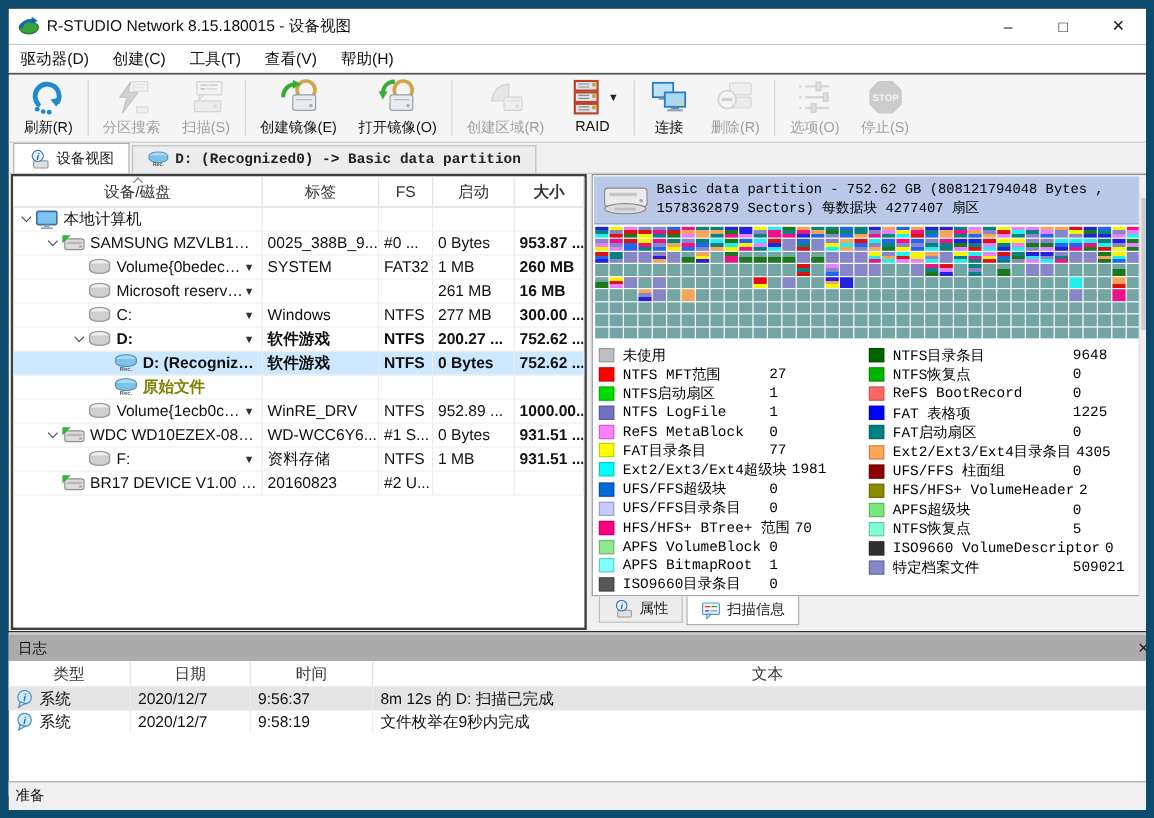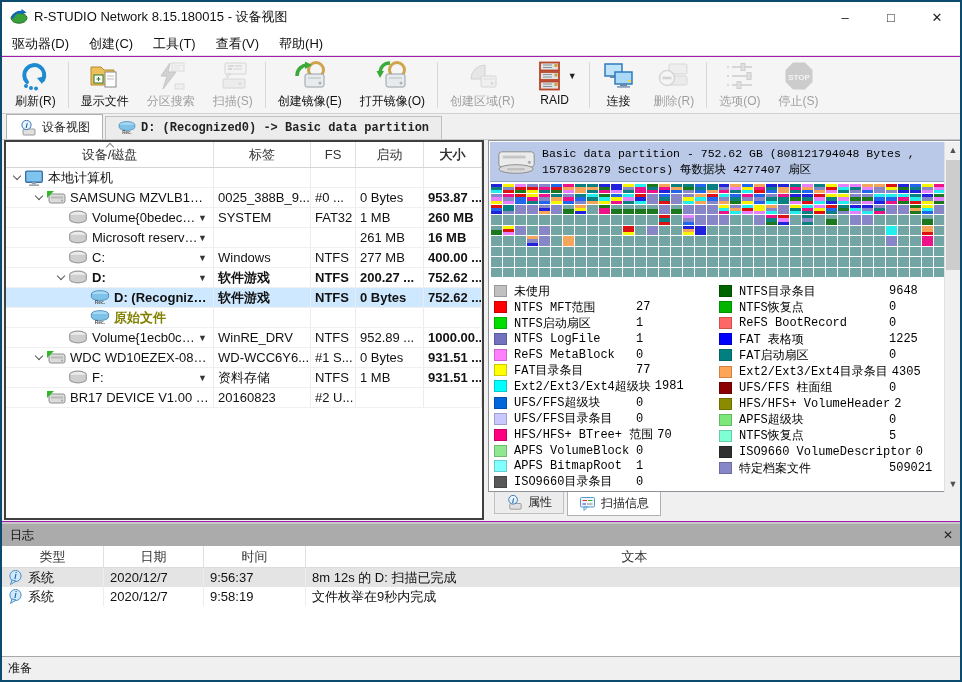--- a/index.html
+++ b/index.html
@@ -1,18 +1,18 @@
 <!DOCTYPE html>
 <html><head>
 <meta charset="utf-8">
 <style>
   * { box-sizing: border-box; margin: 0; padding: 0; }
   html,body { background:#d4d4d4; }
   body { font-family: "Liberation Sans", "DejaVu Sans", sans-serif; }
-  .window { position:relative; width:962px; height:682px; background:#a21caf; border:2px solid #0c4a6e; overflow:hidden; }
+  .window { position:relative; width:962px; height:682px; background:#000000; border:7px solid #0c4a6e; overflow:hidden; }
 
   
   .titlebar { position:absolute; top:0; left:0; right:0; height:30px; background:#ffffff; display:flex; align-items:center; }
   .titlebar .app-ico { margin:0 6px 0 8px; width:18px; height:18px; }
   .titlebar .title { font-size:13px; color:#111; }
   .win-controls { position:absolute; right:0; top:0; height:30px; display:flex; }
   .win-btn { width:46px; height:30px; display:flex; align-items:center; justify-content:center; font-size:13px; color:#222; cursor:default; }
 
   
   .menubar { position:absolute; top:30px; left:0; right:0; height:24px; background:#ffffff; display:flex; align-items:center; border-bottom:1px solid #e3e3e3; }
@@ -136,34 +136,20 @@
               <path d="M8 22a10 10 0 1 1 16-2" fill="none" stroke="#1e8bd0" stroke-width="4" stroke-linecap="round"></path>
               <path d="M27 16l-4 8-5-6z" fill="#1e8bd0"></path>
               <circle cx="7" cy="26" r="2" fill="#1e8bd0"></circle>
               <circle cx="12" cy="28" r="2" fill="#1e8bd0"></circle>
               <circle cx="17" cy="28.5" r="2" fill="#1e8bd0"></circle>
             </svg></span>
         </div>
         <div class="lbl">刷新(R)</div>
       </div>
       <div class="tb-sep"></div>
-      <div class="tb-btn">
-        <div class="tb-iconrow">
-          <span class="ic"><svg viewBox="0 0 32 32">
-              <path d="M2 7h10l3 3h10v15H2z" fill="#ecc05a" stroke="#b58a2a"></path>
-              <rect x="16" y="12" width="11" height="15" fill="#fff" stroke="#8a8a8a"></rect>
-              <line x1="18" y1="16" x2="25" y2="16" stroke="#bbb"></line>
-              <line x1="18" y1="19" x2="25" y2="19" stroke="#bbb"></line>
-              <rect x="5" y="15" width="9" height="8" fill="#fff" stroke="#2a7a2a"></rect>
-              <line x1="9.5" y1="17" x2="9.5" y2="21" stroke="#2a7a2a"></line>
-              <line x1="7.5" y1="19" x2="11.5" y2="19" stroke="#2a7a2a"></line>
-            </svg></span>
-        </div>
-        <div class="lbl">显示文件</div>
-      </div>
       <div class="tb-btn disabled">
         <div class="tb-iconrow">
           <span class="ic"><svg viewBox="0 0 32 32">
               <rect x="17" y="3" width="12" height="8" fill="#f0f0f0" stroke="#bbb"></rect>
               <line x1="19" y1="5.5" x2="27" y2="5.5" stroke="#ccc"></line>
               <line x1="19" y1="8" x2="25" y2="8" stroke="#ccc"></line>
               <path d="M15 3L6 16h6l-4 13 13-17h-8z" fill="#a8a8a8" stroke="#8a8a8a"></path>
               <rect x="20" y="24" width="9" height="5" fill="#e8e8e8" stroke="#bbb"></rect>
             </svg></span>
         </div>
@@ -425,21 +411,21 @@
               <span class="t-ico"><svg viewBox="0 0 18 13">
                   <ellipse cx="9" cy="4.2" rx="7.5" ry="3.2" fill="#ececec" stroke="#9a9a9a"></ellipse>
                   <path d="M1.5 4.2v4.2c0 1.8 3.4 3.2 7.5 3.2s7.5-1.4 7.5-3.2V4.2" fill="#cfcfcf" stroke="#9a9a9a"></path>
                 </svg></span>
               <span style="overflow: hidden; text-overflow: ellipsis;">C:</span>
               <span class="ddcaret">▼</span>
             </div>
             <div class="c c-label">Windows</div>
             <div class="c c-fs">NTFS</div>
             <div class="c c-boot">277 MB</div>
-            <div class="c c-size">400.00 ...</div>
+            <div class="c c-size">300.00 ...</div>
           </div>
           <div class="tree-row bold">
             <div class="c c-dev namecell">
               <span style="flex: 0 0 44px;"></span>
               <span class="chevslot">
                 <span class="chev"></span>
               </span>
               <span class="t-ico"><svg viewBox="0 0 18 13">
                   <ellipse cx="9" cy="4.2" rx="7.5" ry="3.2" fill="#ececec" stroke="#9a9a9a"></ellipse>
                   <path d="M1.5 4.2v4.2c0 1.8 3.4 3.2 7.5 3.2s7.5-1.4 7.5-3.2V4.2" fill="#cfcfcf" stroke="#9a9a9a"></path>

